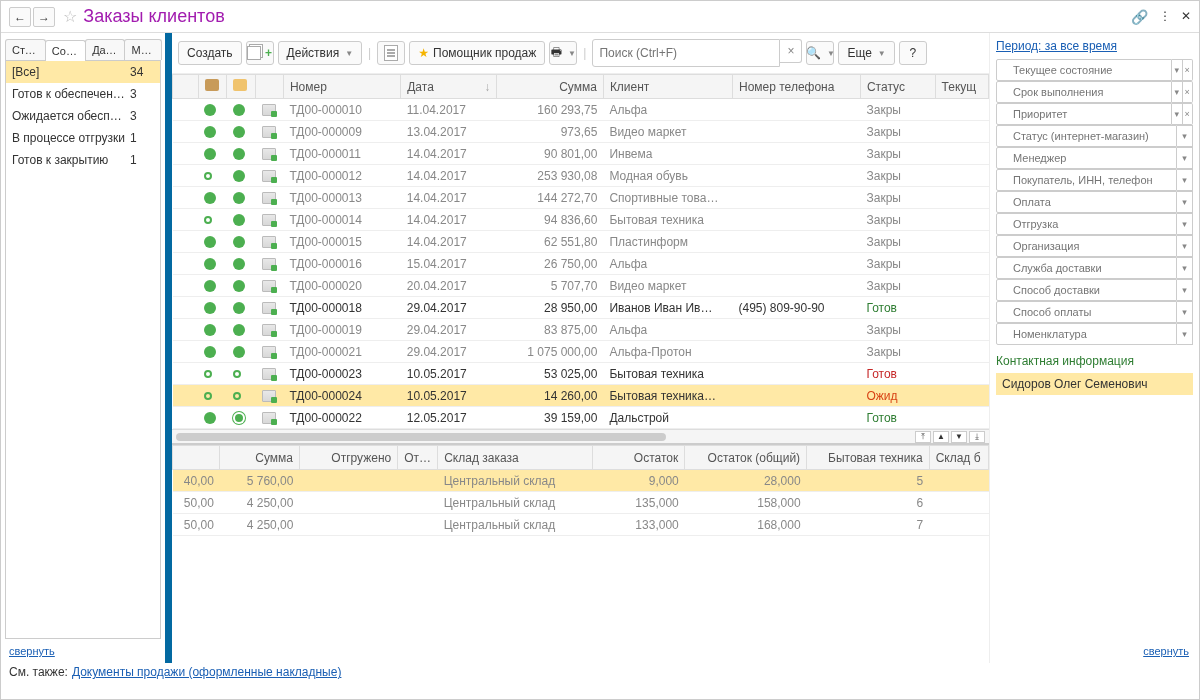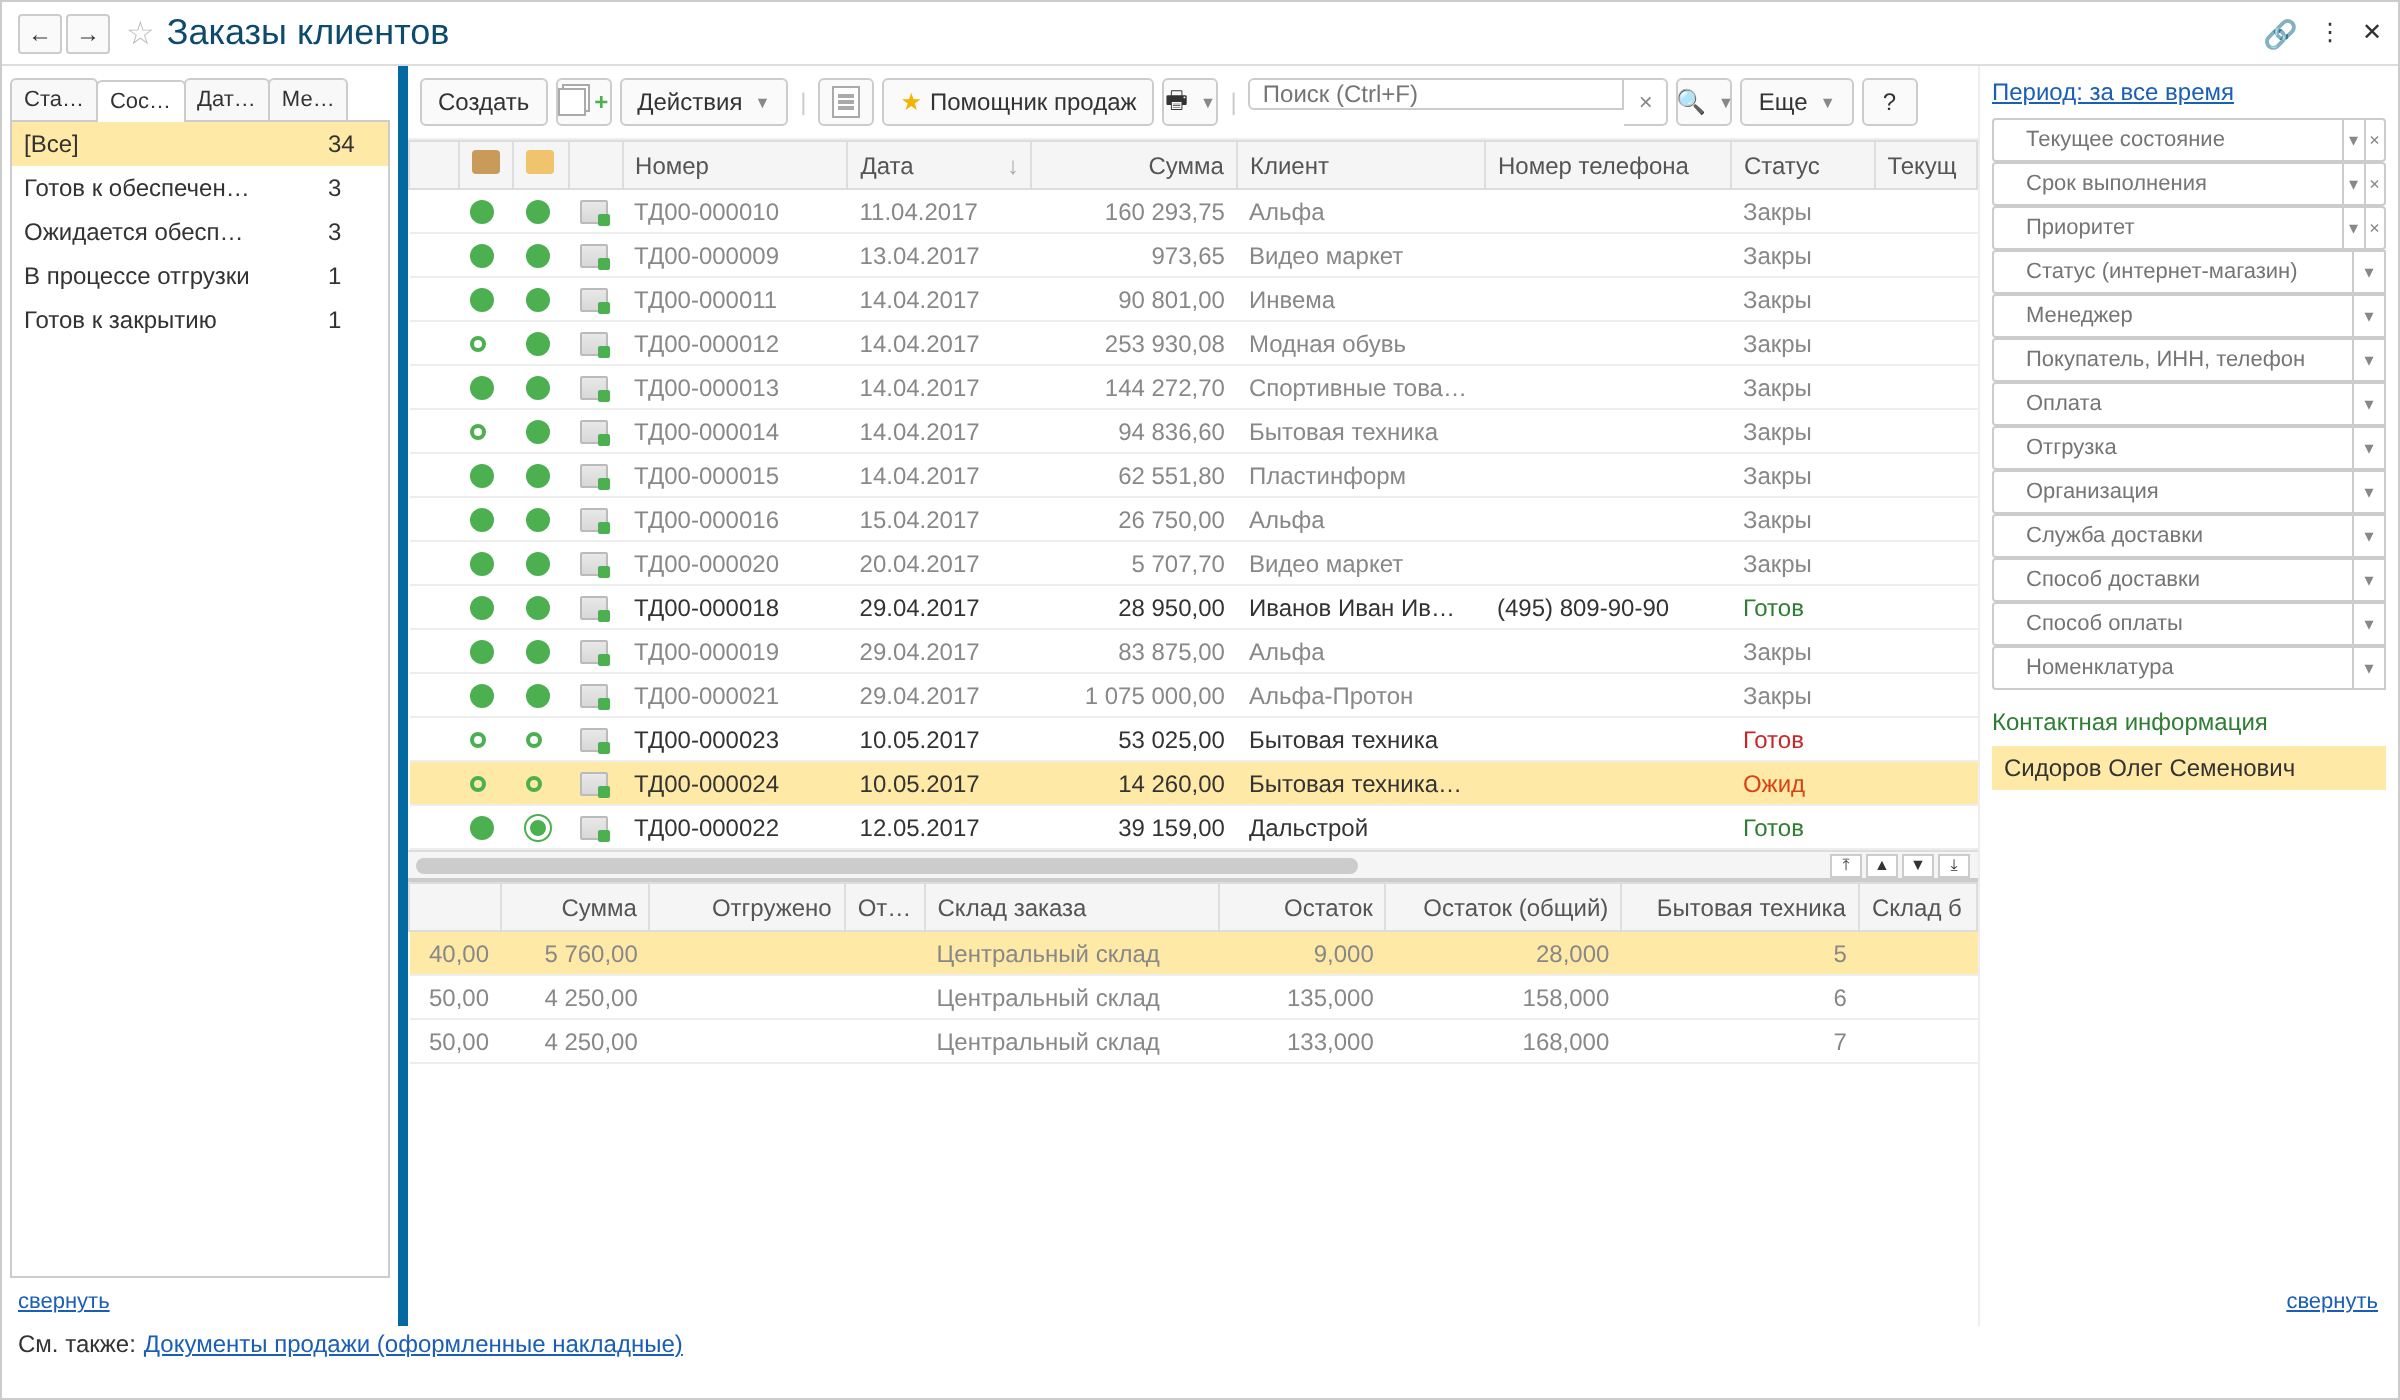--- a/index.html
+++ b/index.html
@@ -1,40 +1,40 @@
 <!DOCTYPE html>
 <html><head>
 <meta charset="utf-8">
 <style>
 *{box-sizing:border-box;margin:0;padding:0;font-family:Arial,sans-serif;font-size:12px;color:#333}
 body{background:#fff;width:1200px;height:700px;overflow:hidden;border:1px solid #ccc}
 .hdr{display:flex;align-items:center;height:32px;padding:0 8px;border-bottom:1px solid #ddd}
 .nav-btn{width:22px;height:20px;border:1px solid #ccc;border-radius:2px;display:flex;align-items:center;justify-content:center;margin-right:2px;background:#fafafa;cursor:pointer}
 .star{color:#bbb;font-size:16px;margin:0 6px}
-.title{font-size:18px;color:#0c4a6e}
+.title{font-size:18px;color:#a21caf}
 .hdr-right{margin-left:auto;display:flex;gap:10px;color:#888;font-size:14px}
 .main{display:flex;height:calc(100% - 68px)}
-.left{width:203px;border-right:5px solid #0369a1;padding:6px 4px 0 4px;display:flex;flex-direction:column}
+.left{width:171px;border-right:7px solid #0369a1;padding:6px 4px 0 4px;display:flex;flex-direction:column}
 .tabs{display:flex;border-bottom:1px solid #ccc}
 .tab{padding:4px 6px;border:1px solid #ccc;border-bottom:none;background:#f8f8f8;border-radius:3px 3px 0 0;margin-right:-1px;font-size:11px;cursor:pointer;white-space:nowrap;overflow:hidden;text-overflow:ellipsis;max-width:46px}
 .tab.act{background:#fff;position:relative;top:1px}
 .status-list{border:1px solid #ccc;border-top:none;flex:1}
 .srow{display:flex;padding:4px 6px;cursor:pointer}
 .srow.sel{background:#ffe9a6}
 .srow .lbl{flex:1;white-space:nowrap;overflow:hidden;text-overflow:ellipsis}
 .srow .cnt{min-width:24px;text-align:left}
 .srow.sel .cnt,.srow.sel .lbl{color:#333}
 .coll{color:#1a5fb4;text-decoration:underline;padding:6px 4px;cursor:pointer;font-size:11px}
 .center{flex:1;display:flex;flex-direction:column;min-width:0}
 .toolbar{display:flex;align-items:center;gap:4px;padding:6px;border-bottom:1px solid #eee;flex-wrap:nowrap}
 .btn{height:24px;padding:0 8px;border:1px solid #ccc;border-radius:3px;background:#fafafa;display:flex;align-items:center;gap:4px;cursor:pointer;white-space:nowrap}
 .btn.icon-only{padding:0;width:28px;justify-content:center}
 .btn .dd{font-size:8px;color:#888;margin-left:2px}
 .search{flex:1;display:flex;max-width:210px}
-.search input{flex:1;height:16px;border:1px solid #ccc;border-radius:3px 0 0 3px;padding:0 6px;color:#6d28d9;outline:none}
+.search input{flex:1;height:28px;border:1px solid #ccc;border-radius:3px 0 0 3px;padding:0 6px;color:#6d28d9;outline:none}
 .search .clear{width:22px;height:24px;border:1px solid #ccc;border-left:none;border-radius:0 3px 3px 0;display:flex;align-items:center;justify-content:center;cursor:pointer;color:#888}
 .grid-wrap{flex:1;overflow:hidden;position:relative}
 .grid{width:100%;border-collapse:collapse}
 .grid th{background:#f5f5f5;border:1px solid #ddd;padding:4px 6px;text-align:left;font-weight:normal;color:#555;height:24px;white-space:nowrap;overflow:hidden}
 .grid td{border-bottom:1px solid #eee;padding:3px 6px;color:#888;height:22px;white-space:nowrap;overflow:hidden;text-overflow:ellipsis}
 .grid tr.black td{color:#333}
 .grid tr.sel td{background:#ffe9a6}
 .dot{width:12px;height:12px;border-radius:50%;display:inline-block;vertical-align:middle}
 .dot.f{background:#4caf50}
 .dot.o{border:2px solid #4caf50;width:8px;height:8px}

